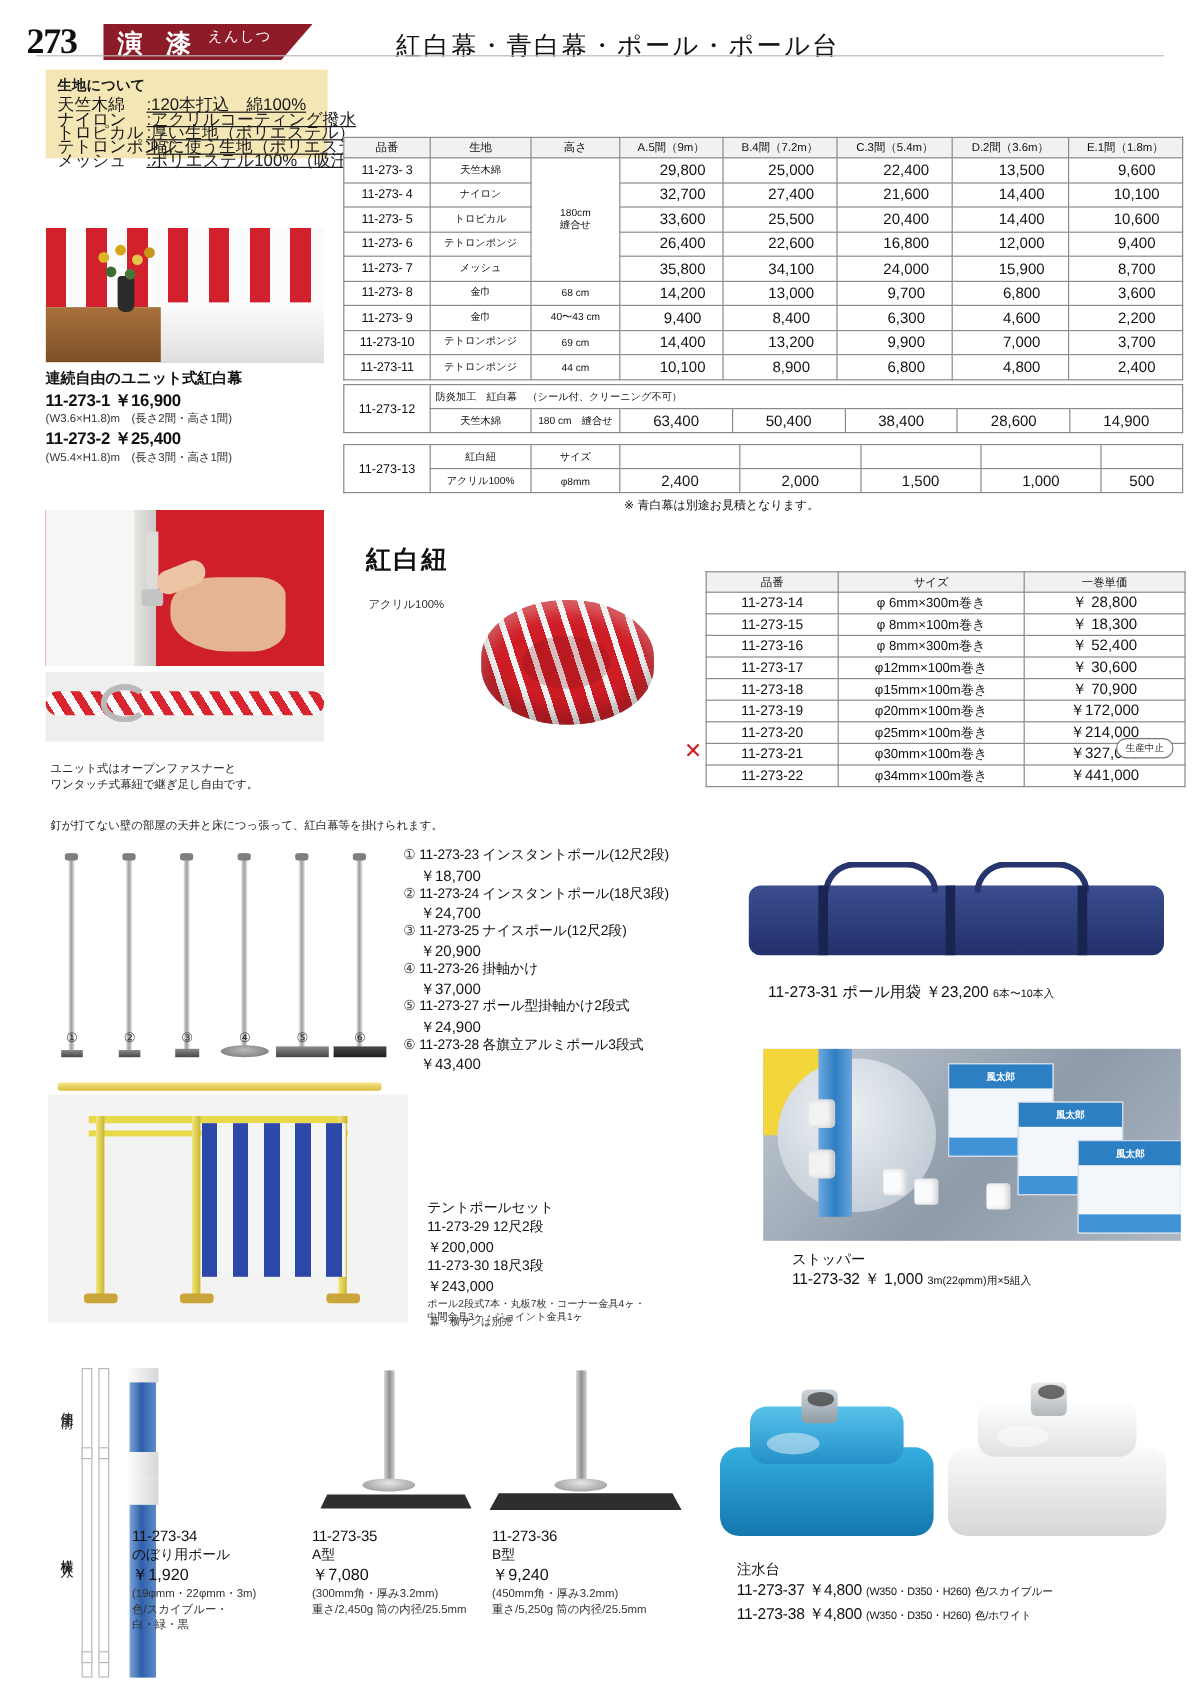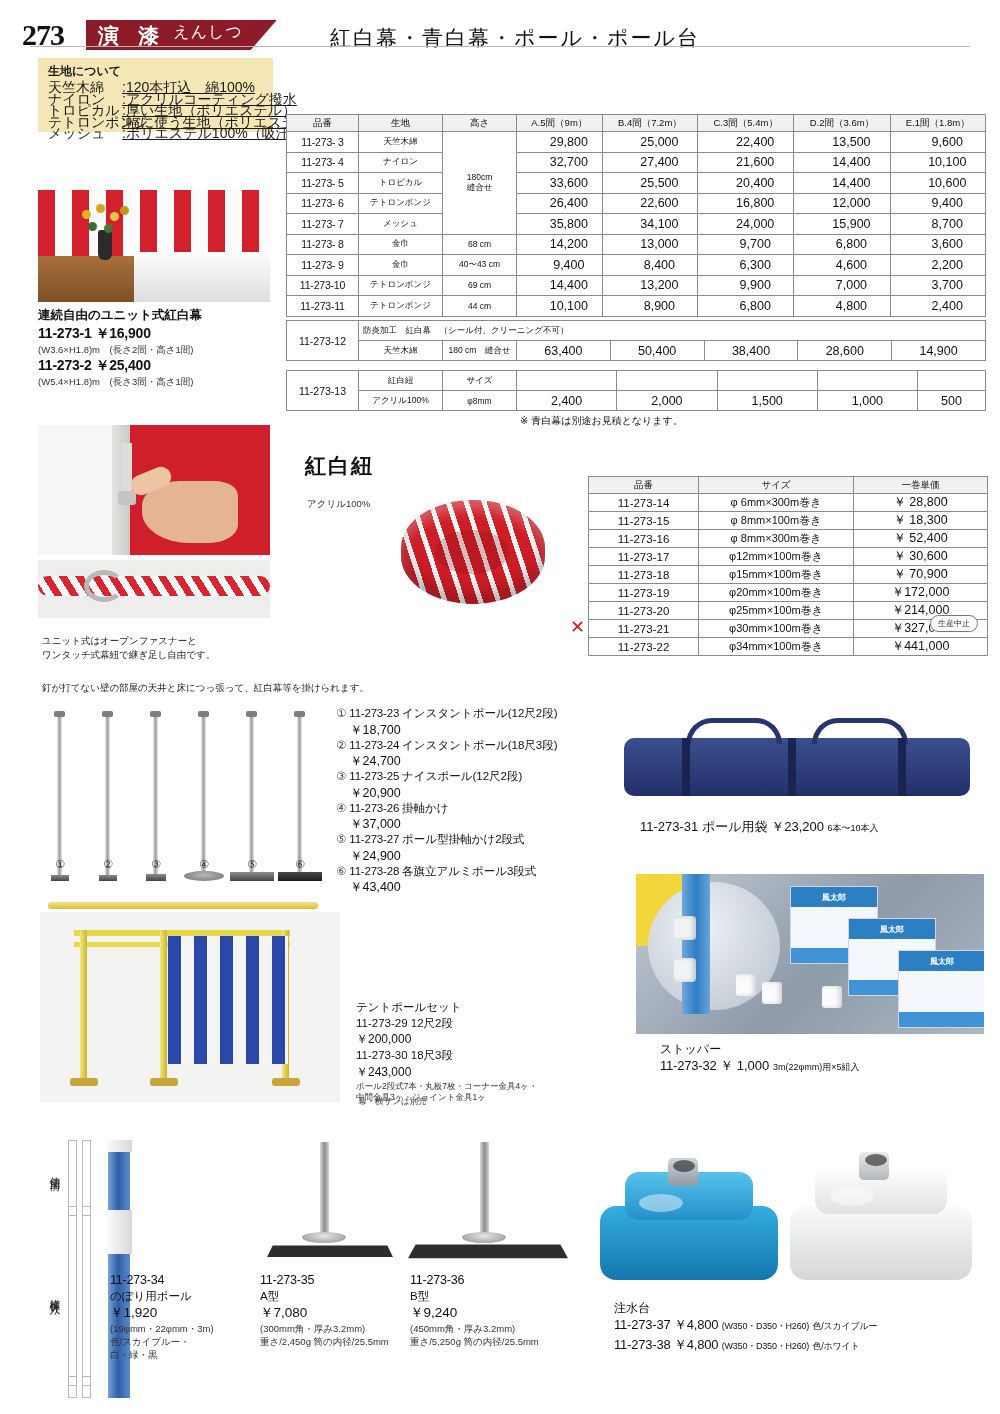--- a/index.html
+++ b/index.html
@@ -22,21 +22,21 @@
   #category-tag {
     left:86px; top:6px; height:30px; padding:2px 34px 2px 12px;
     background:#8d1b28; color:#fff;
     clip-path: polygon(0 0, 100% 0, calc(100% - 26px) 100%, 0 100%);
     display:flex; align-items:flex-start; gap:8px;
   }
   #category-tag .cat-main {
     font-size:21px; font-weight:bold; letter-spacing:6px;
     font-family:"DejaVu Sans",sans-serif;
   }
-  #category-tag .cat-sub { font-size:16px; letter-spacing:1px; padding-bottom:2px; }
+  #category-tag .cat-sub { font-size:12px; letter-spacing:1px; padding-bottom:2px; }
   #header-title {
     left:330px; top:10px; font-size:21px; letter-spacing:2px;
     font-family:"Liberation Serif","DejaVu Serif",serif; color:#111;
   }
   #header-rule { left:30px; top:46px; width:940px; height:1px; background:#b9b9b9; }
 
   
   #fabric-note {
     left:38px; top:58px; width:235px; height:74px;
     background:#f4e7b5; padding:5px 8px 4px 10px;

